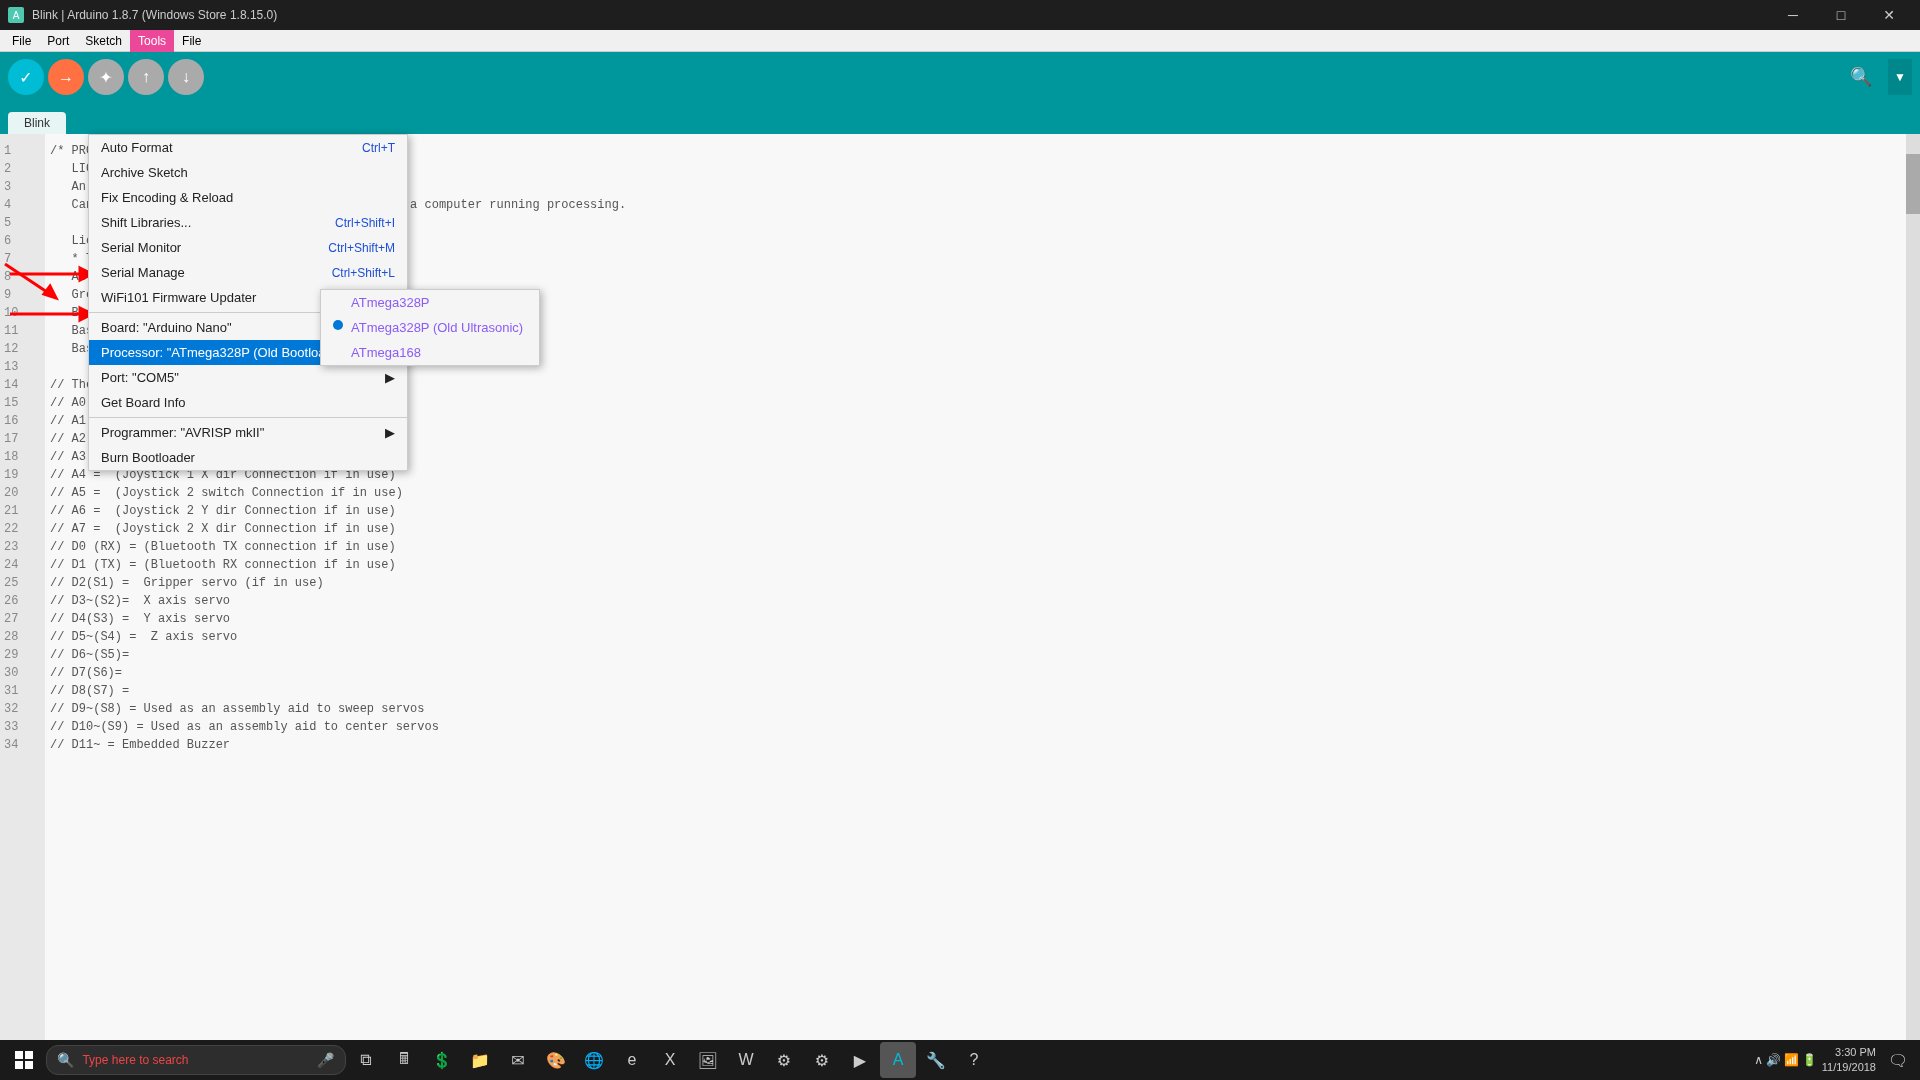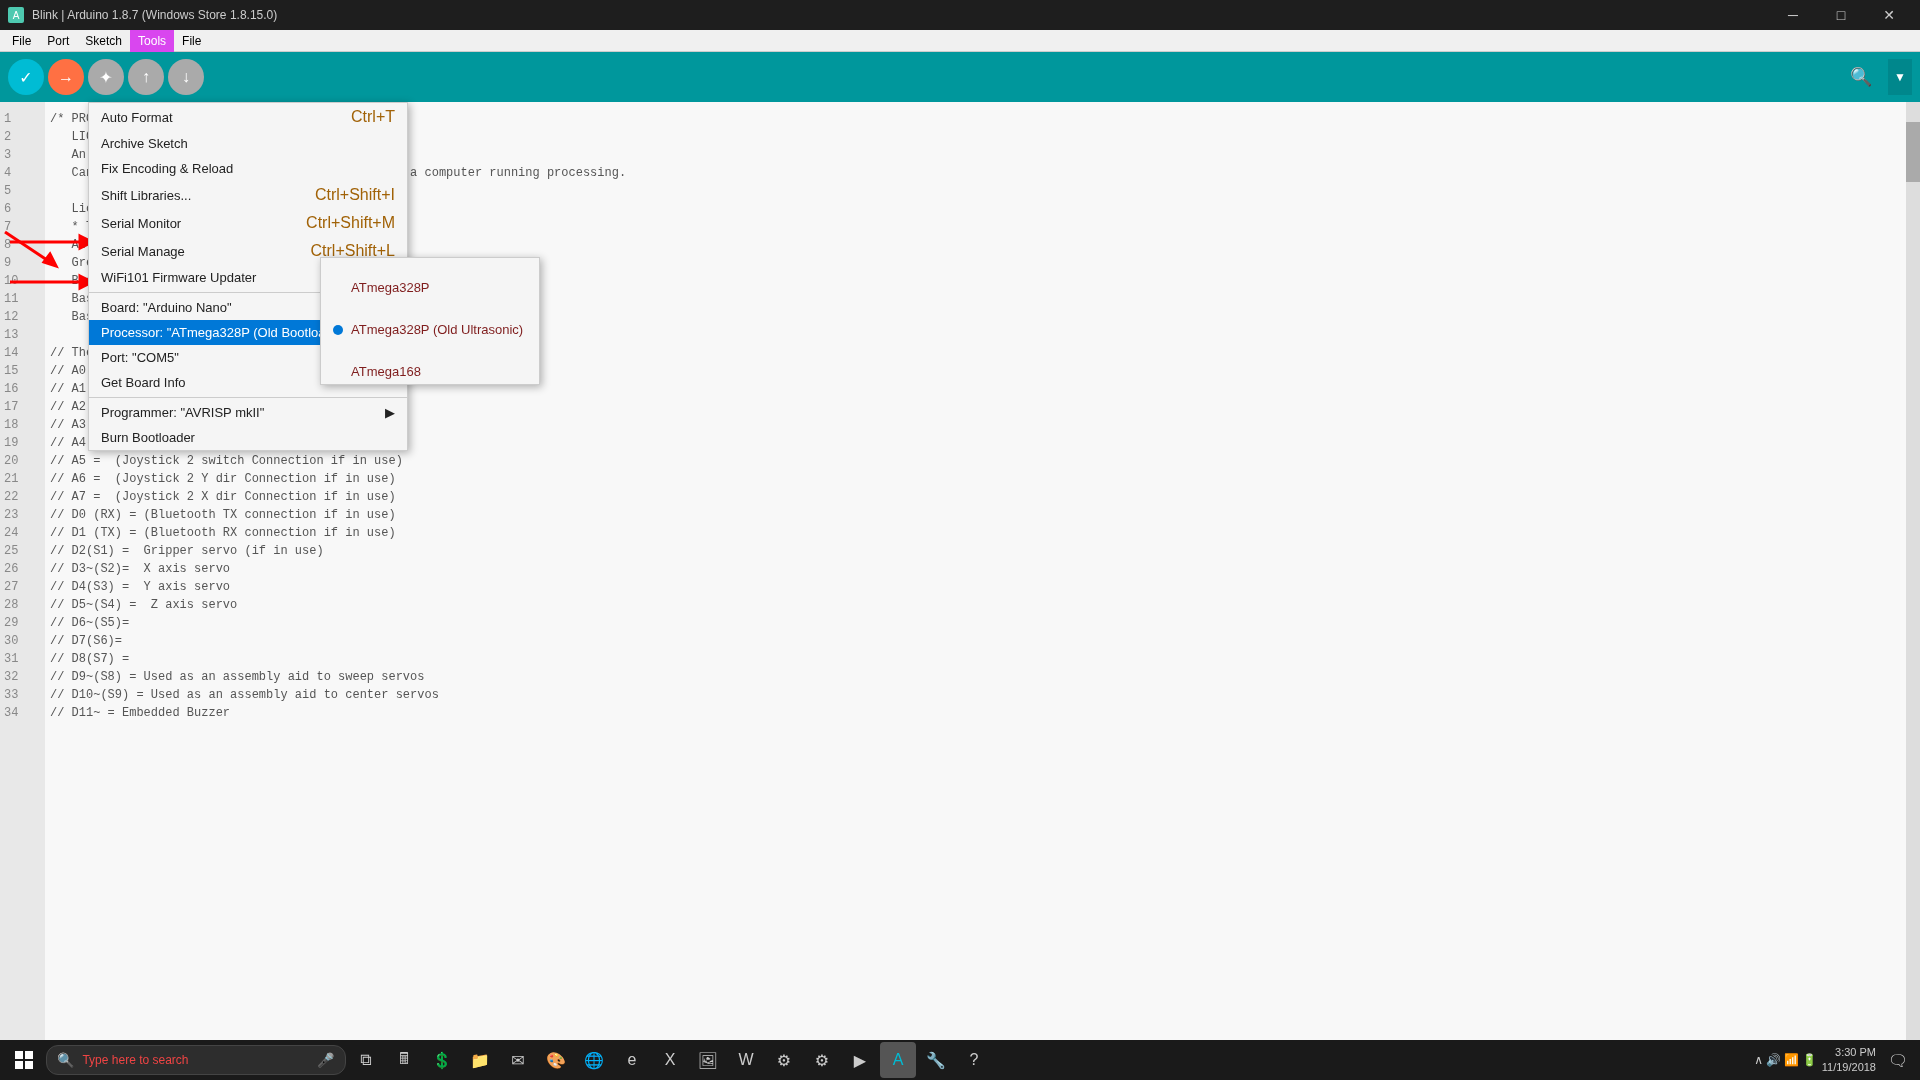--- a/index.html
+++ b/index.html
@@ -31,21 +31,21 @@
       font-size: 12px;
       border-bottom: 1px solid #ccc;
     }
     .menu-item {
       padding: 2px 8px;
       cursor: pointer;
       height: 22px;
       display: flex;
       align-items: center;
     }
-    .menu-item:hover, .menu-item.active { background: #d946ef; color: white; }
+    .menu-item:hover, .menu-item.active { background: #ec4899; color: white; }
 
     
     .toolbar {
       background: #00979c;
       height: 50px;
       display: flex;
       align-items: center;
       padding: 0 8px;
       gap: 4px;
     }
@@ -154,46 +154,45 @@
       display: flex;
       align-items: center;
       padding: 5px 12px;
       cursor: pointer;
       color: #222;
       position: relative;
     }
     .menu-row.highlighted { background: #0078d7; color: white; }
     .menu-row .shortcut {
       margin-left: auto;
-      font-size: 16px;
-      color: #a16207;
+      font-size: 12px;
+      color: #1d4ed8;
       text-align: right;
     }
     .menu-row .arrow { margin-left: auto; }
     .menu-divider { height: 1px; background: #ccc; margin: 2px 0; }
 
     
     .processor-submenu {
       position: absolute;
       left: 320px;
       top: 155px;
       background: #f5f5f5;
       border: 1px solid #ccc;
       box-shadow: 2px 2px 8px rgba(0,0,0,0.3);
       width: 220px;
       z-index: 101;
       font-size: 13px;
     }
     .submenu-row {
       display: flex;
-      align-items: center;
+      align-items: flex-start;
       padding: 5px 12px;
       cursor: pointer;
-      color: #7f1d1d;
-      margin-top: 17px;
+      color: #8b5cf6;
     }
     .submenu-row .radio-dot {
       width: 10px; height: 10px;
       border-radius: 50%;
       background: #0078d7;
       margin-right: 8px;
       flex-shrink: 0;
     }
     .submenu-row .radio-empty {
       width: 10px; height: 10px;
@@ -298,20 +297,23 @@
   <div class="toolbar">
     <button class="toolbar-btn verify" title="Verify">✓</button>
     <button class="toolbar-btn upload" title="Upload">→</button>
     <button class="toolbar-btn new" title="New">✦</button>
     <button class="toolbar-btn open" title="Open">↑</button>
     <button class="toolbar-btn save" title="Save">↓</button>
     <button class="search-btn">🔍</button>
     <button class="dropdown-arrow">▼</button>
   </div>
 
+  <div class="tabs">
+    <div class="tab">Blink</div>
+  </div>
 
   <div style="position:relative; flex:1; background:#f8f8f8; display:flex; flex-direction:column;">
     <div style="position:relative; flex:1; overflow:hidden;">
       <div class="line-numbers">
         1<br>2<br>3<br>4<br>5<br>6<br>7<br>8<br>9<br>10<br>11<br>12<br>13<br>14<br>15<br>16<br>17<br>18<br>19<br>20<br>21<br>22<br>23<br>24<br>25<br>26<br>27<br>28<br>29<br>30<br>31<br>32<br>33<br>34
       </div>
       <div class="editor-content">/* PROGRAM D
    LIGHT WRITE
    An Arduino S
    Can be contr<span style="color:#555;">, or read gcode sent via serial by a computer running processing.</span>

